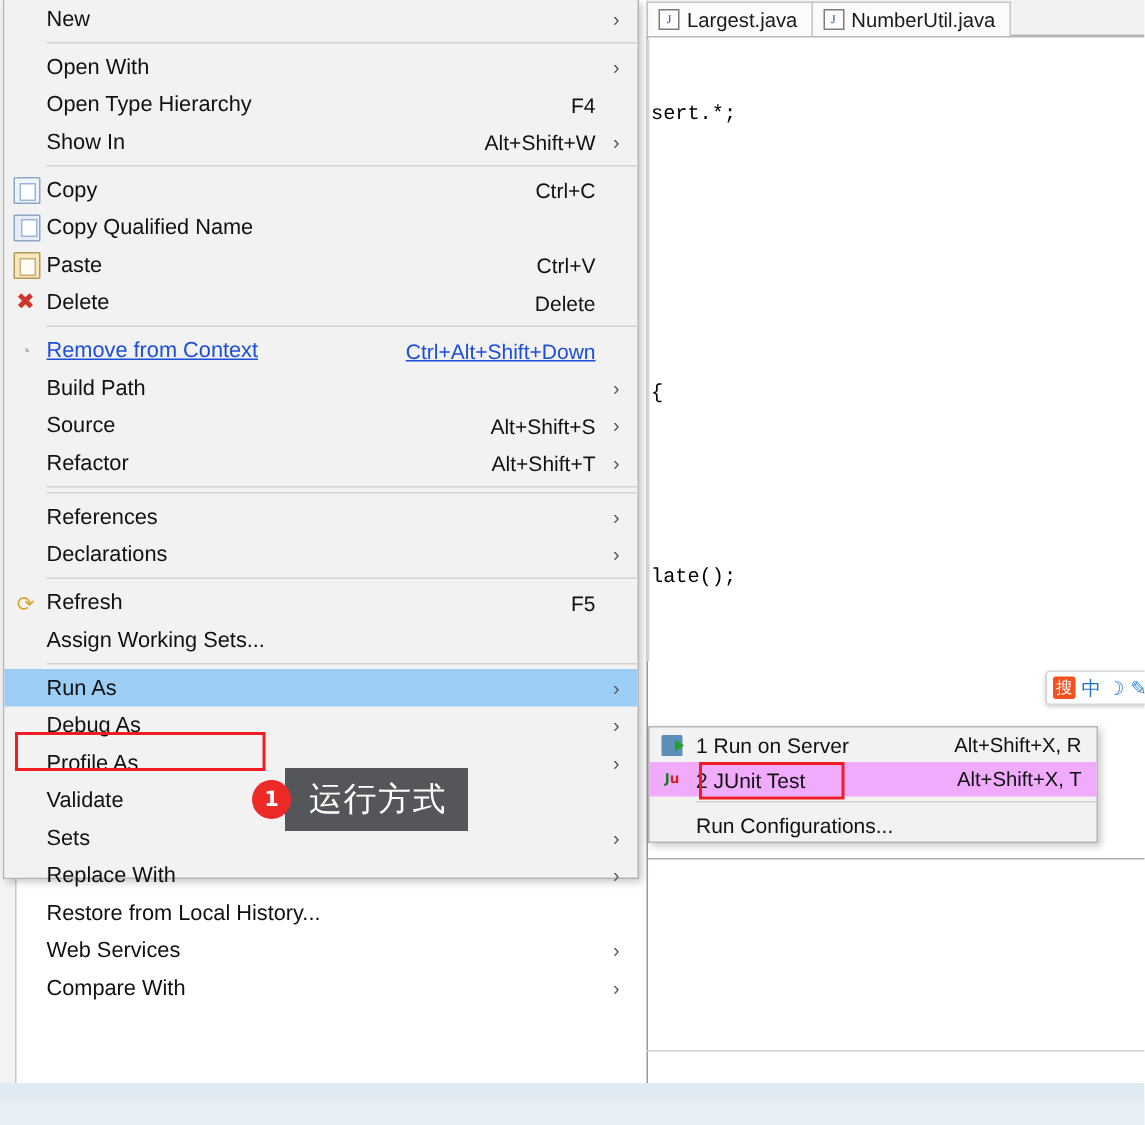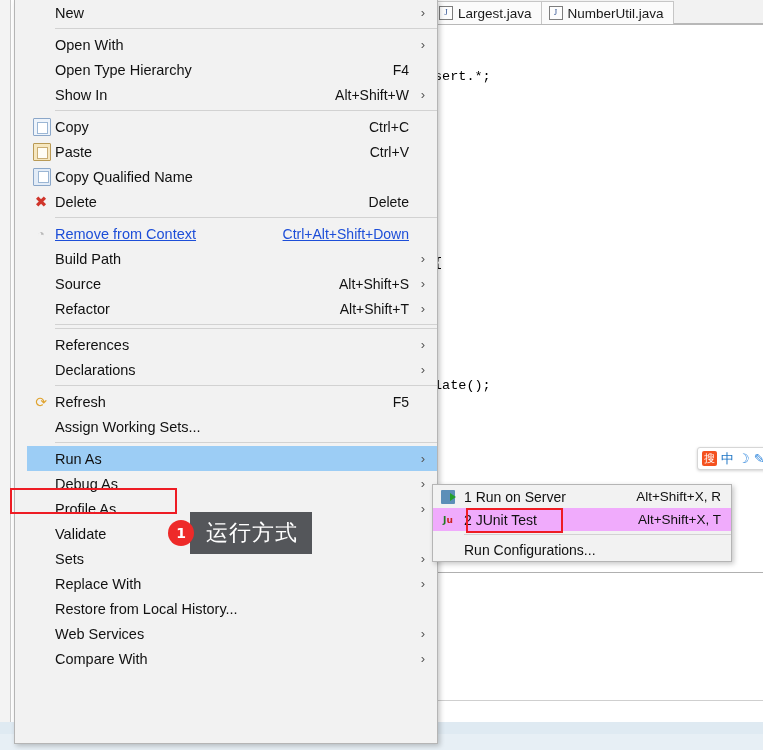--- a/index.html
+++ b/index.html
@@ -62,25 +62,24 @@
   #lower-panel{
     position:absolute;left:431px;top:572px;width:332px;height:150px;
     background:#ffffff;border-left:1px solid #9a9a9a;border-top:1px solid #b0b0b0;
   }
   #lower-sep{position:absolute;left:431px;top:700px;width:332px;height:1px;background:#cfcfcf;}
   #bottom-band{position:absolute;left:0;top:722px;width:763px;height:28px;background:#dfeaf2;}
   #bottom-band-2{position:absolute;left:0;top:734px;width:763px;height:16px;background:#e7eff5;}
 
   
   #ctx{
-    position:absolute;left:14px;top:0;width:424px;height:744px;
+    position:absolute;left:2px;top:0;width:424px;height:586px;
     background:#f2f2f2;border:1px solid #b5b5b5;border-top:none;
     box-shadow:2px 2px 5px rgba(0,0,0,.22);
     box-sizing:border-box;
-    padding-left:12px;
   }
   #ctx-icons{position:absolute;left:0;top:0;width:28px;height:100%;background:#f2f2f2;}
   .mi{
     position:relative;height:25px;display:flex;align-items:center;
     font-size:14.5px;color:#111;box-sizing:border-box;
   }
   .mi .lbl{position:absolute;left:28px;white-space:nowrap;}
   .mi .acc{position:absolute;right:28px;text-align:right;white-space:nowrap;font-size:14px;}
   .mi .arr{position:absolute;right:12px;font-size:13px;color:#555;line-height:1;}
   .mi.dis .lbl,.mi.dis .acc{color:#1d4ed8;text-decoration:underline;}
@@ -219,27 +218,27 @@
         <span class="acc">Alt+Shift+W</span>
         <span class="arr">›</span>
       </div>
       <div class="sep"></div>
       <div class="mi">
         <span class="ic ic-copy"></span>
         <span class="lbl">Copy</span>
         <span class="acc">Ctrl+C</span>
       </div>
       <div class="mi">
+        <span class="ic ic-copyq"></span>
+        <span class="lbl">Copy Qualified Name</span>
+      </div>
+      <div class="mi">
         <span class="ic ic-paste"></span>
         <span class="lbl">Paste</span>
         <span class="acc">Ctrl+V</span>
-      </div>
-      <div class="mi">
-        <span class="ic ic-copyq"></span>
-        <span class="lbl">Copy Qualified Name</span>
       </div>
       <div class="mi">
         <span class="ic ic-del">✖</span>
         <span class="lbl">Delete</span>
         <span class="acc">Delete</span>
       </div>
       <div class="sep"></div>
       <div class="mi dis">
         <span class="ic ic-rmctx">◔</span>
         <span class="lbl">Remove from Context</span>

